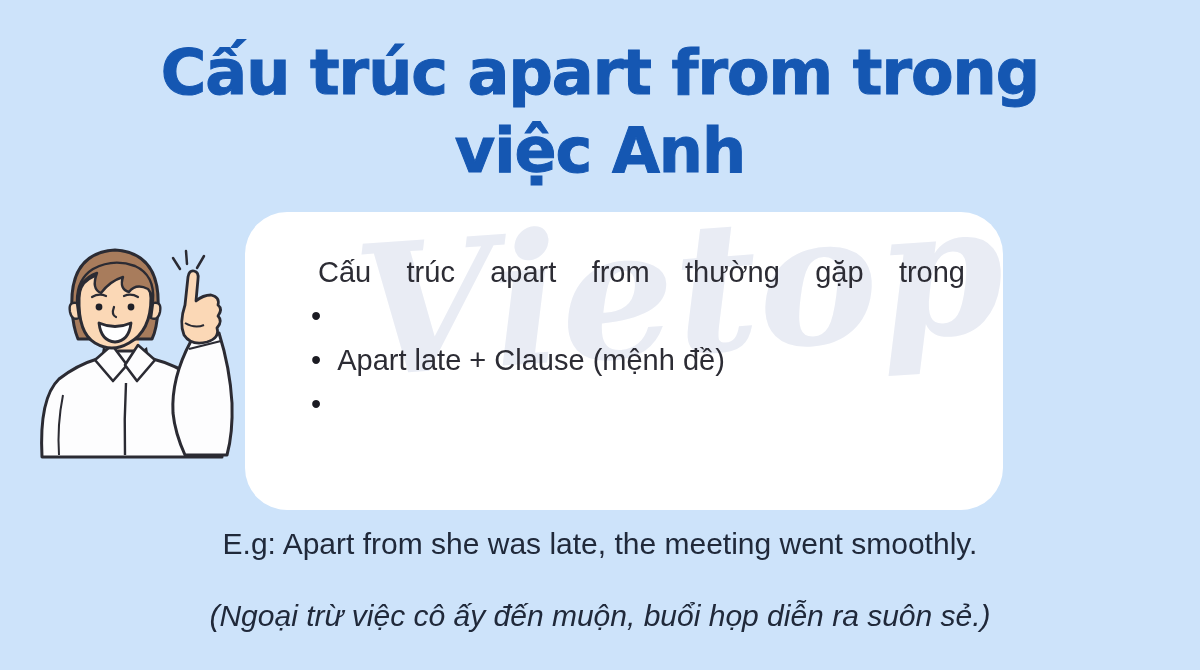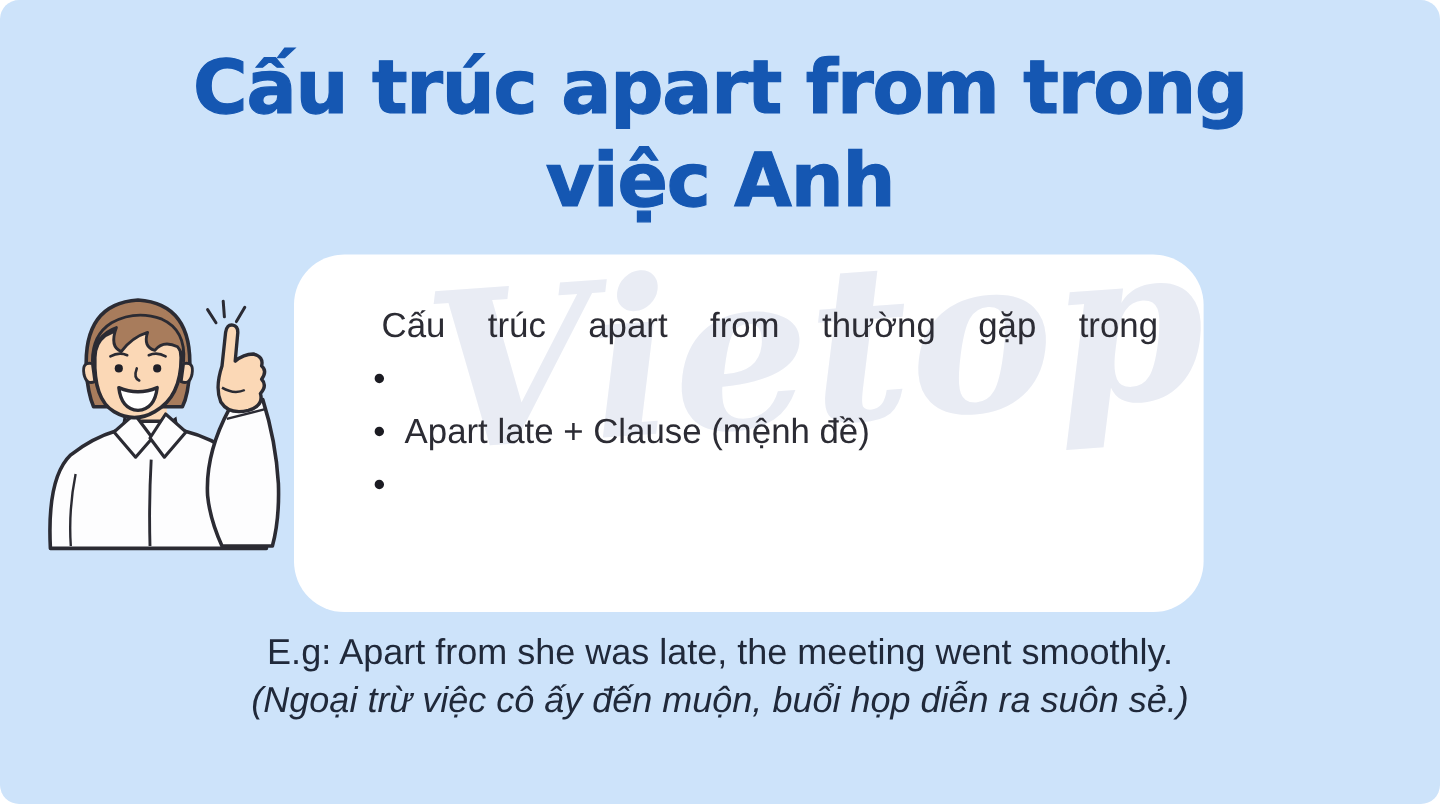--- a/index.html
+++ b/index.html
@@ -3,21 +3,20 @@
 <meta charset="utf-8">
 <style>
   html, body { margin: 0; padding: 0; }
   #canvas {
     position: relative;
     width: 1200px;
     height: 670px;
     background: #cde3fa;
     overflow: hidden;
     font-family: "Liberation Sans", sans-serif;
-    border-radius: 16px;
   }
 
   
   .title {
     position: absolute;
     top: 34px;
     left: 0;
     width: 100%;
     text-align: center;
     color: #1557b2;
@@ -85,21 +84,21 @@
     position: absolute;
     top: 524px;
     left: 0;
     width: 100%;
     text-align: center;
     color: #20293a;
     font-size: 30px;
     line-height: 40px;
     font-weight: 500;
   }
-  .example .vi { font-style: italic; }
+  .example .vi { font-style: italic; margin-top: 32px; }
 
   
   .illustration {
     position: absolute;
     left: 15px;
     top: 243px;
     width: 230px;
     height: 240px;
   }
 </style>

